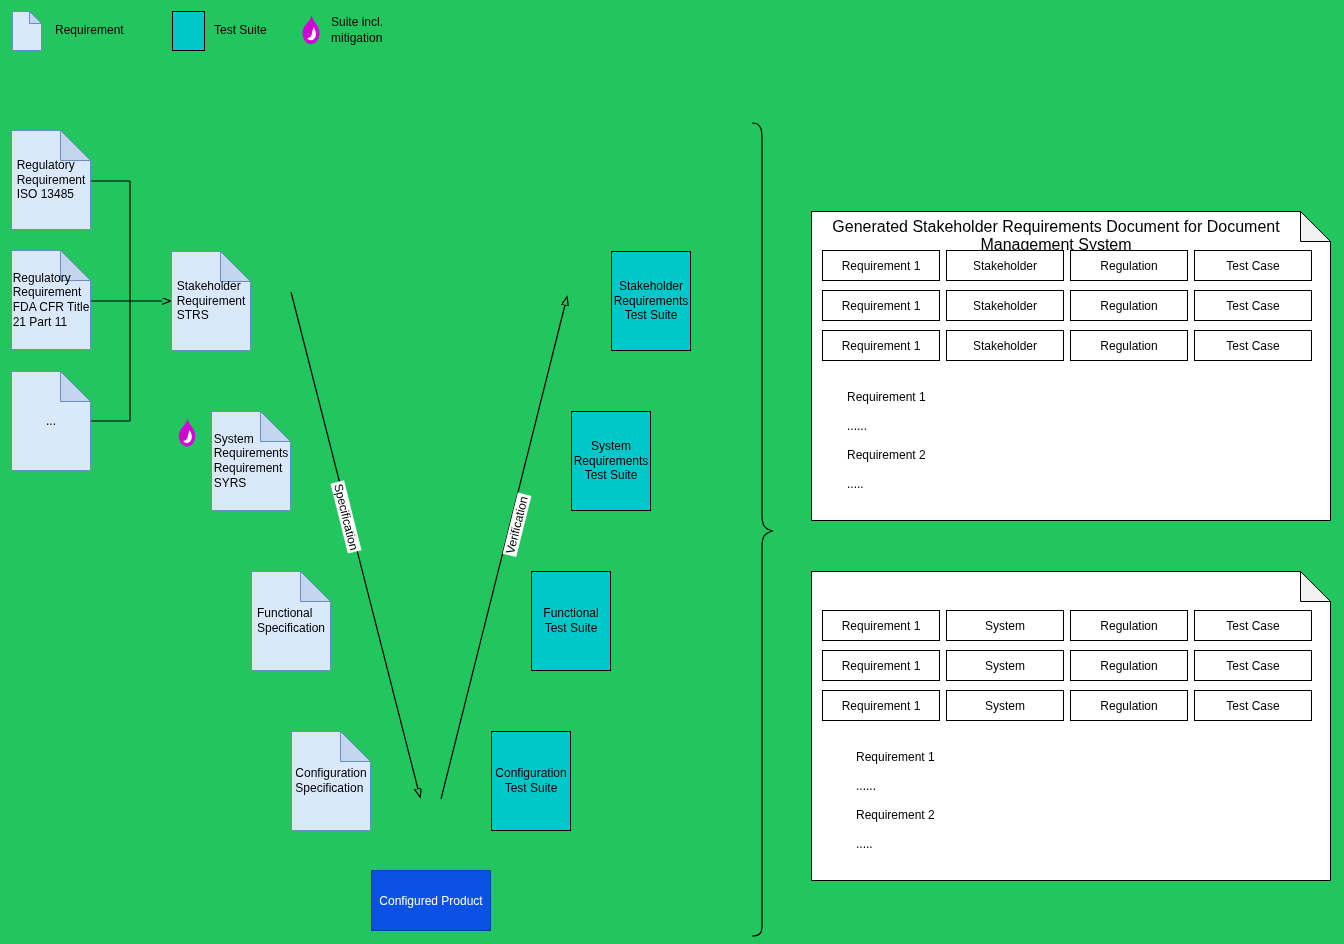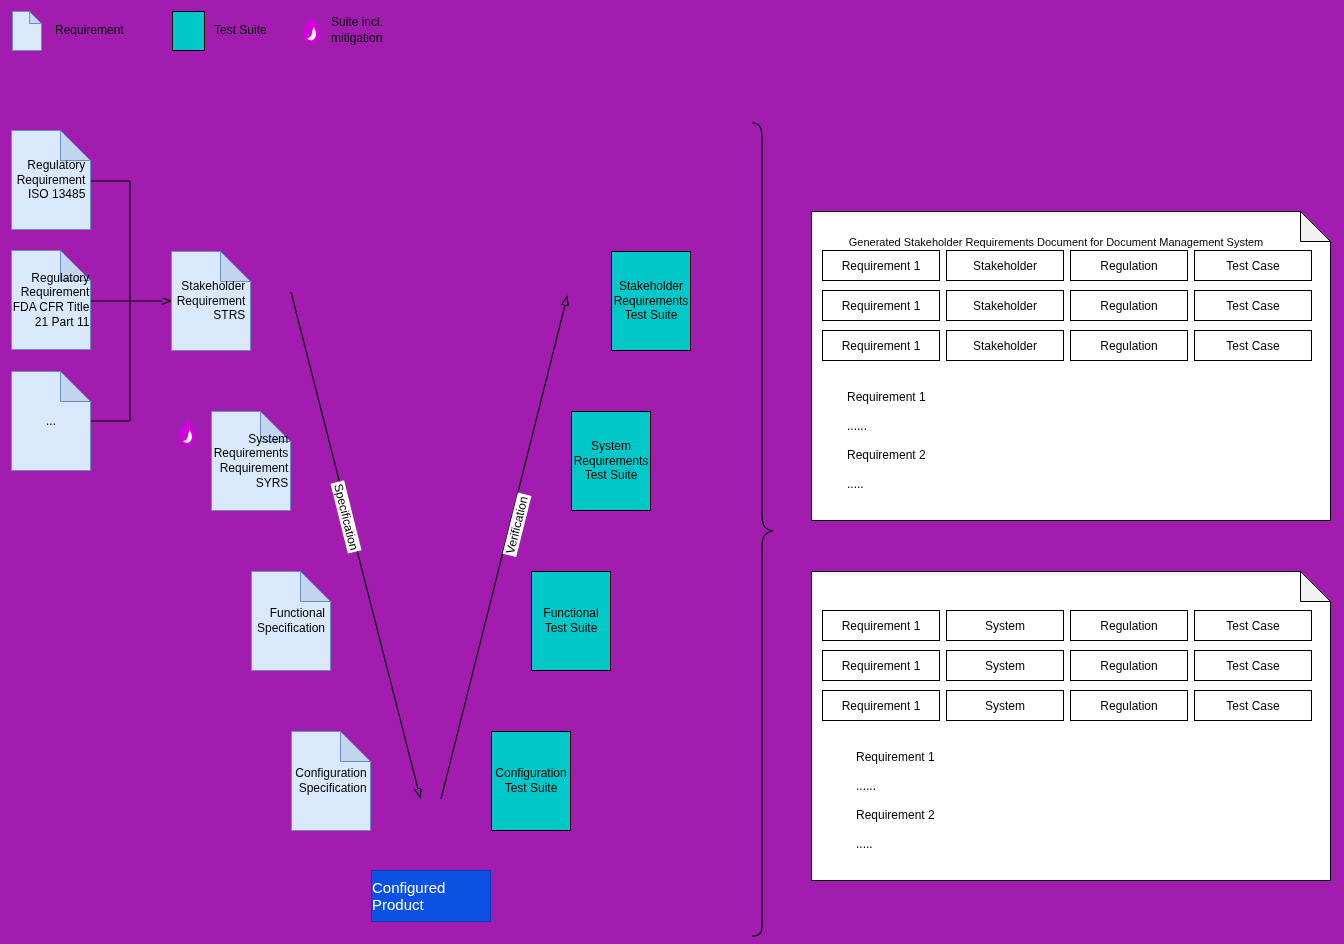--- a/index.html
+++ b/index.html
@@ -9,70 +9,70 @@
     --test-suite-fill:#00c8c8;
     --test-suite-stroke:#000000;
     --product-fill:#0b51e3;
     --product-text:#ffffff;
     --risk-flame:#d400d9;
     --line-color:#000000;
     --gendoc-fold:#f2f2f2;
   }
   html,body{margin:0;padding:0;background:#fff;}
   .canvas{
-    position:relative;width:1344px;height:944px;background:#a21caf;
+    position:relative;width:1344px;height:944px;background:#22c55e;
     font-family:"Liberation Sans", sans-serif;color:#000;overflow:hidden;
   }
   .abs{position:absolute;}
   svg.connectors{position:absolute;left:0;top:0;width:1344px;height:944px;}
   svg.connectors line, svg.connectors path{stroke:var(--line-color);stroke-width:1.2;fill:none;}
 
   
   .doc{position:absolute;}
   .doc svg{position:absolute;left:0;top:0;}
   .note-body{fill:var(--requirement-fill);stroke:var(--requirement-stroke);stroke-width:1;}
   .note-fold{fill:var(--requirement-fold);stroke:var(--requirement-stroke);stroke-width:1;}
   .node-label{
     position:absolute;inset:0;display:flex;align-items:center;justify-content:center;
-    text-align:right;white-space:pre-line;font-size:12px;line-height:1.22;
+    text-align:left;white-space:pre-line;font-size:12px;line-height:1.22;
   }
 
   
   .ts-box{
     position:absolute;width:80px;height:100px;background:var(--test-suite-fill);
     border:1px solid var(--test-suite-stroke);box-sizing:border-box;
     display:flex;align-items:center;justify-content:center;text-align:center;
     white-space:pre-line;font-size:12px;line-height:1.22;
   }
 
   .product-box{
-    position:absolute;left:371px;top:870px;width:120px;height:52px;
+    position:absolute;left:371px;top:870px;width:120px;height:61px;
     background:var(--product-fill);border:1px solid #0a3bb0;box-sizing:border-box;
     color:var(--product-text);display:flex;align-items:center;justify-content:center;
-    font-size:15px;text-align:left;
+    font-size:12px;text-align:center;
   }
 
   .flame path.outer{fill:var(--risk-flame);}
   .flame path.inner{fill:#ffffff;}
 
   .legend-label{position:absolute;font-size:12px;transform:translateY(-50%);white-space:pre-line;line-height:1.3;}
 
   .edge-label{
     position:absolute;background:#ffffff;font-size:12px;padding:0 2px;white-space:nowrap;
   }
   .edge-label.spec{left:346px;top:517px;transform:translate(-50%,-50%) rotate(76deg);}
   .edge-label.verif{left:517px;top:525px;transform:translate(-50%,-50%) rotate(-76deg);}
 
   
   .gendoc{position:absolute;width:520px;height:310px;}
   .gendoc svg{position:absolute;left:0;top:0;}
   .gendoc-body{fill:#ffffff;stroke:#000;stroke-width:1;}
   .gendoc-fold{fill:var(--gendoc-fold);stroke:#000;stroke-width:1;}
   .gendoc-title{
-    position:absolute;top:7px;left:15px;width:460px;text-align:center;font-size:11px;margin-top:18px;
+    position:absolute;top:7px;left:15px;width:460px;text-align:center;font-size:16px;
   }
   .trace-row{position:absolute;left:11px;display:flex;gap:6px;}
   .trace-cell{
     width:116px;height:29px;border:1px solid #000;background:#fff;
     display:flex;align-items:center;justify-content:center;font-size:12px;
   }
   .gendoc-bodytext{position:absolute;left:36px;top:172px;font-size:12px;line-height:29px;}
 </style>
 </head>
 <body>

